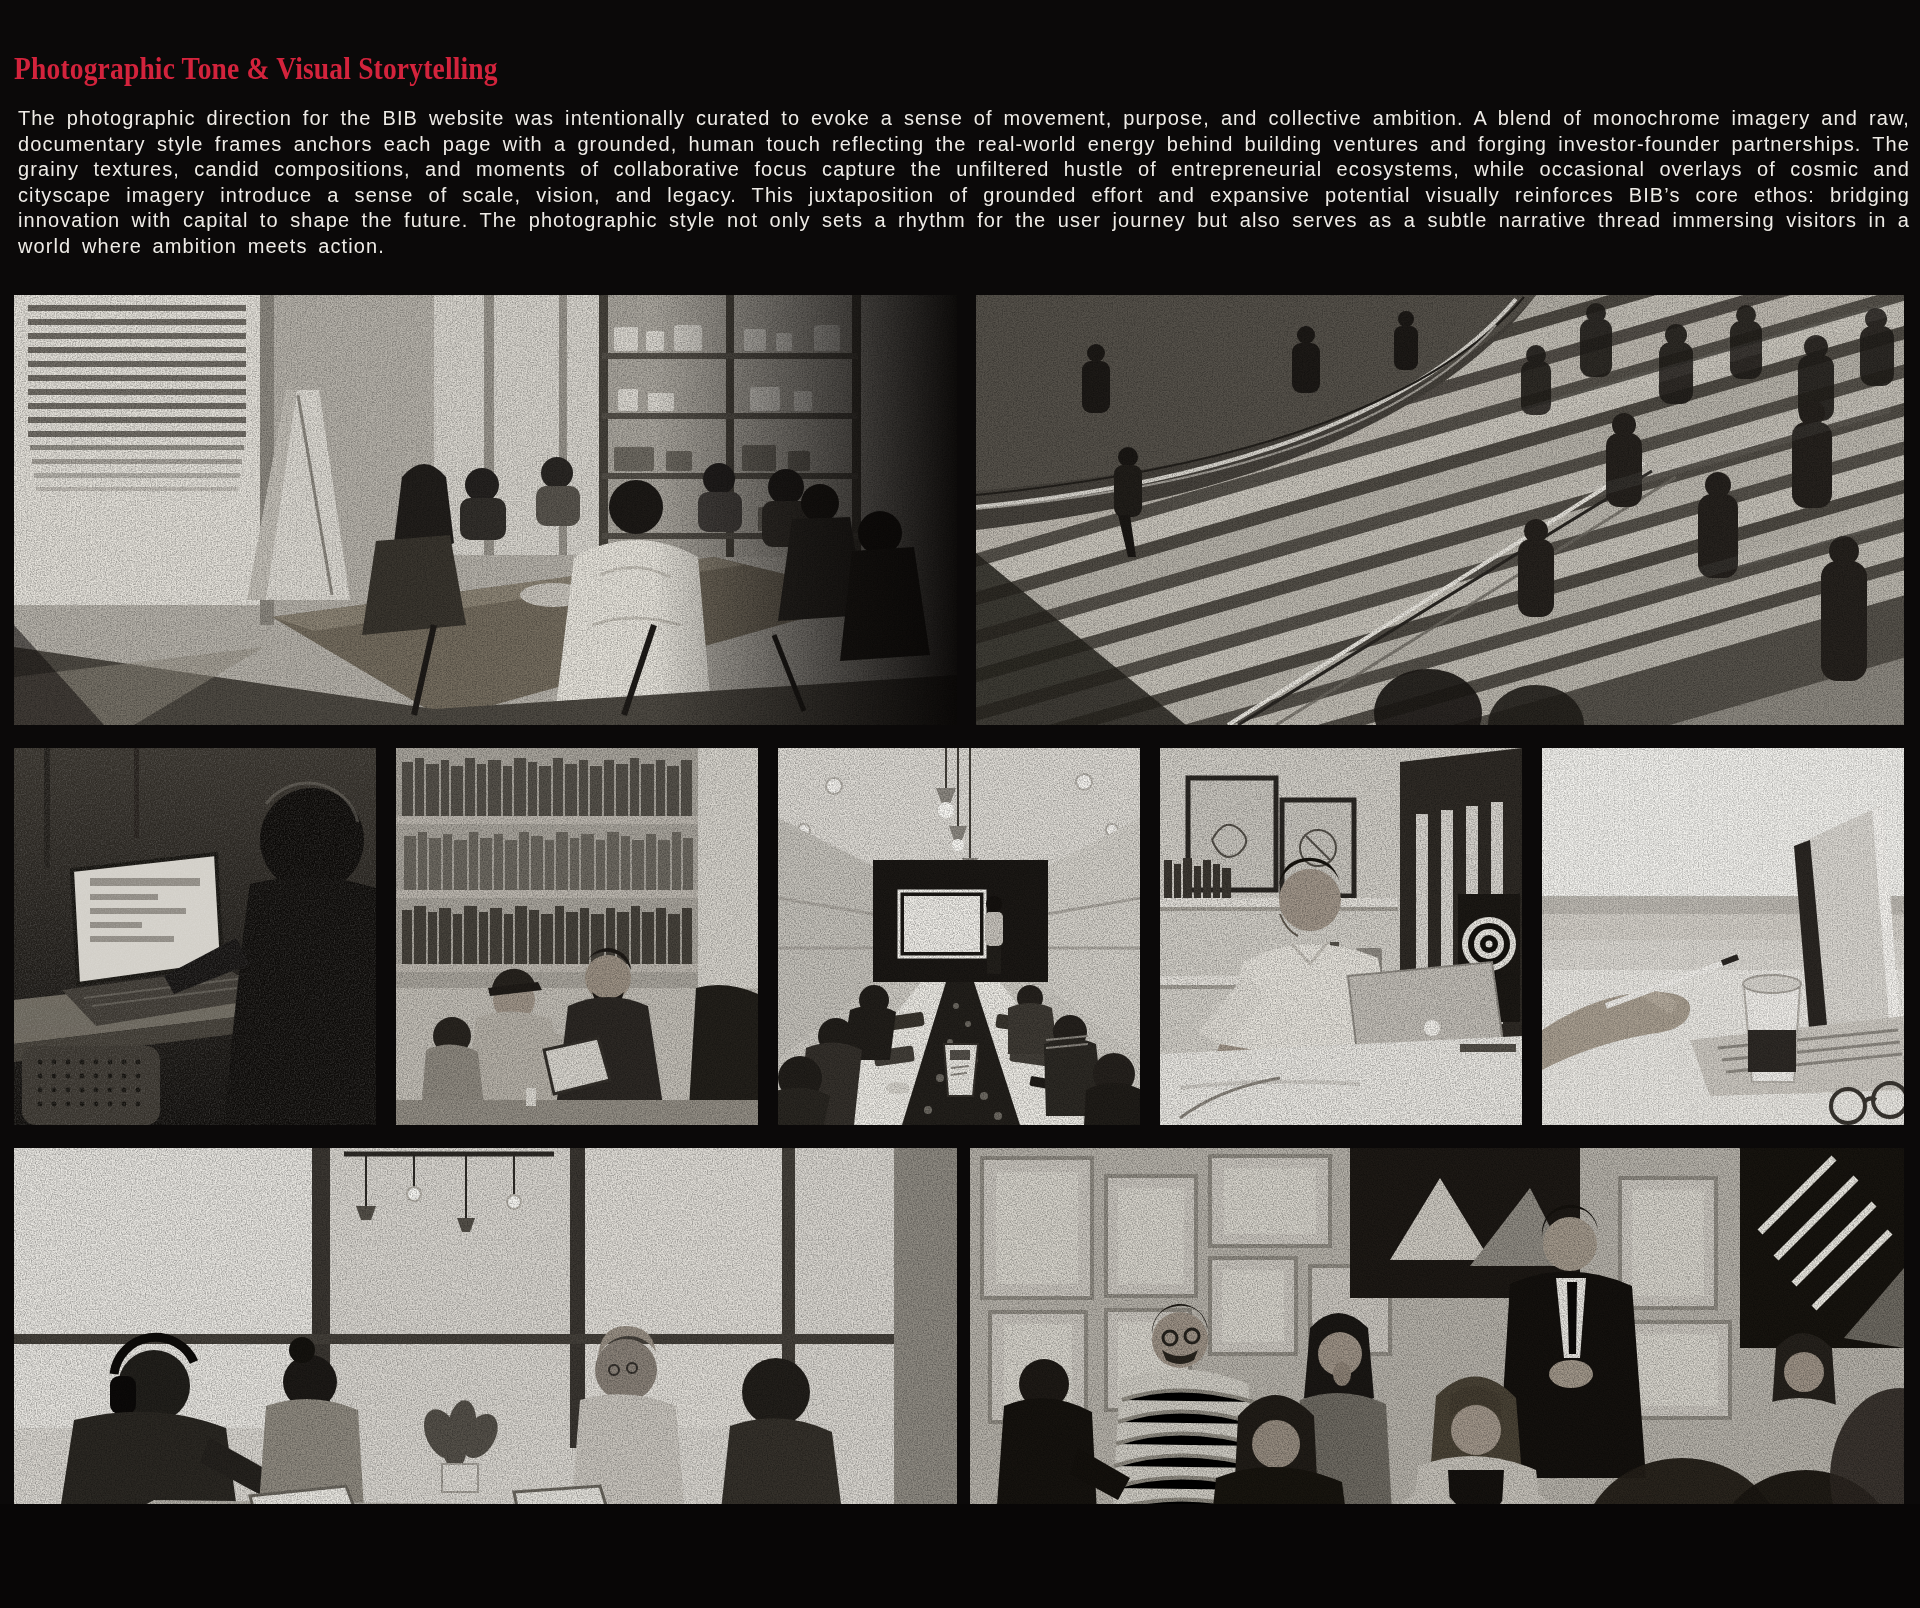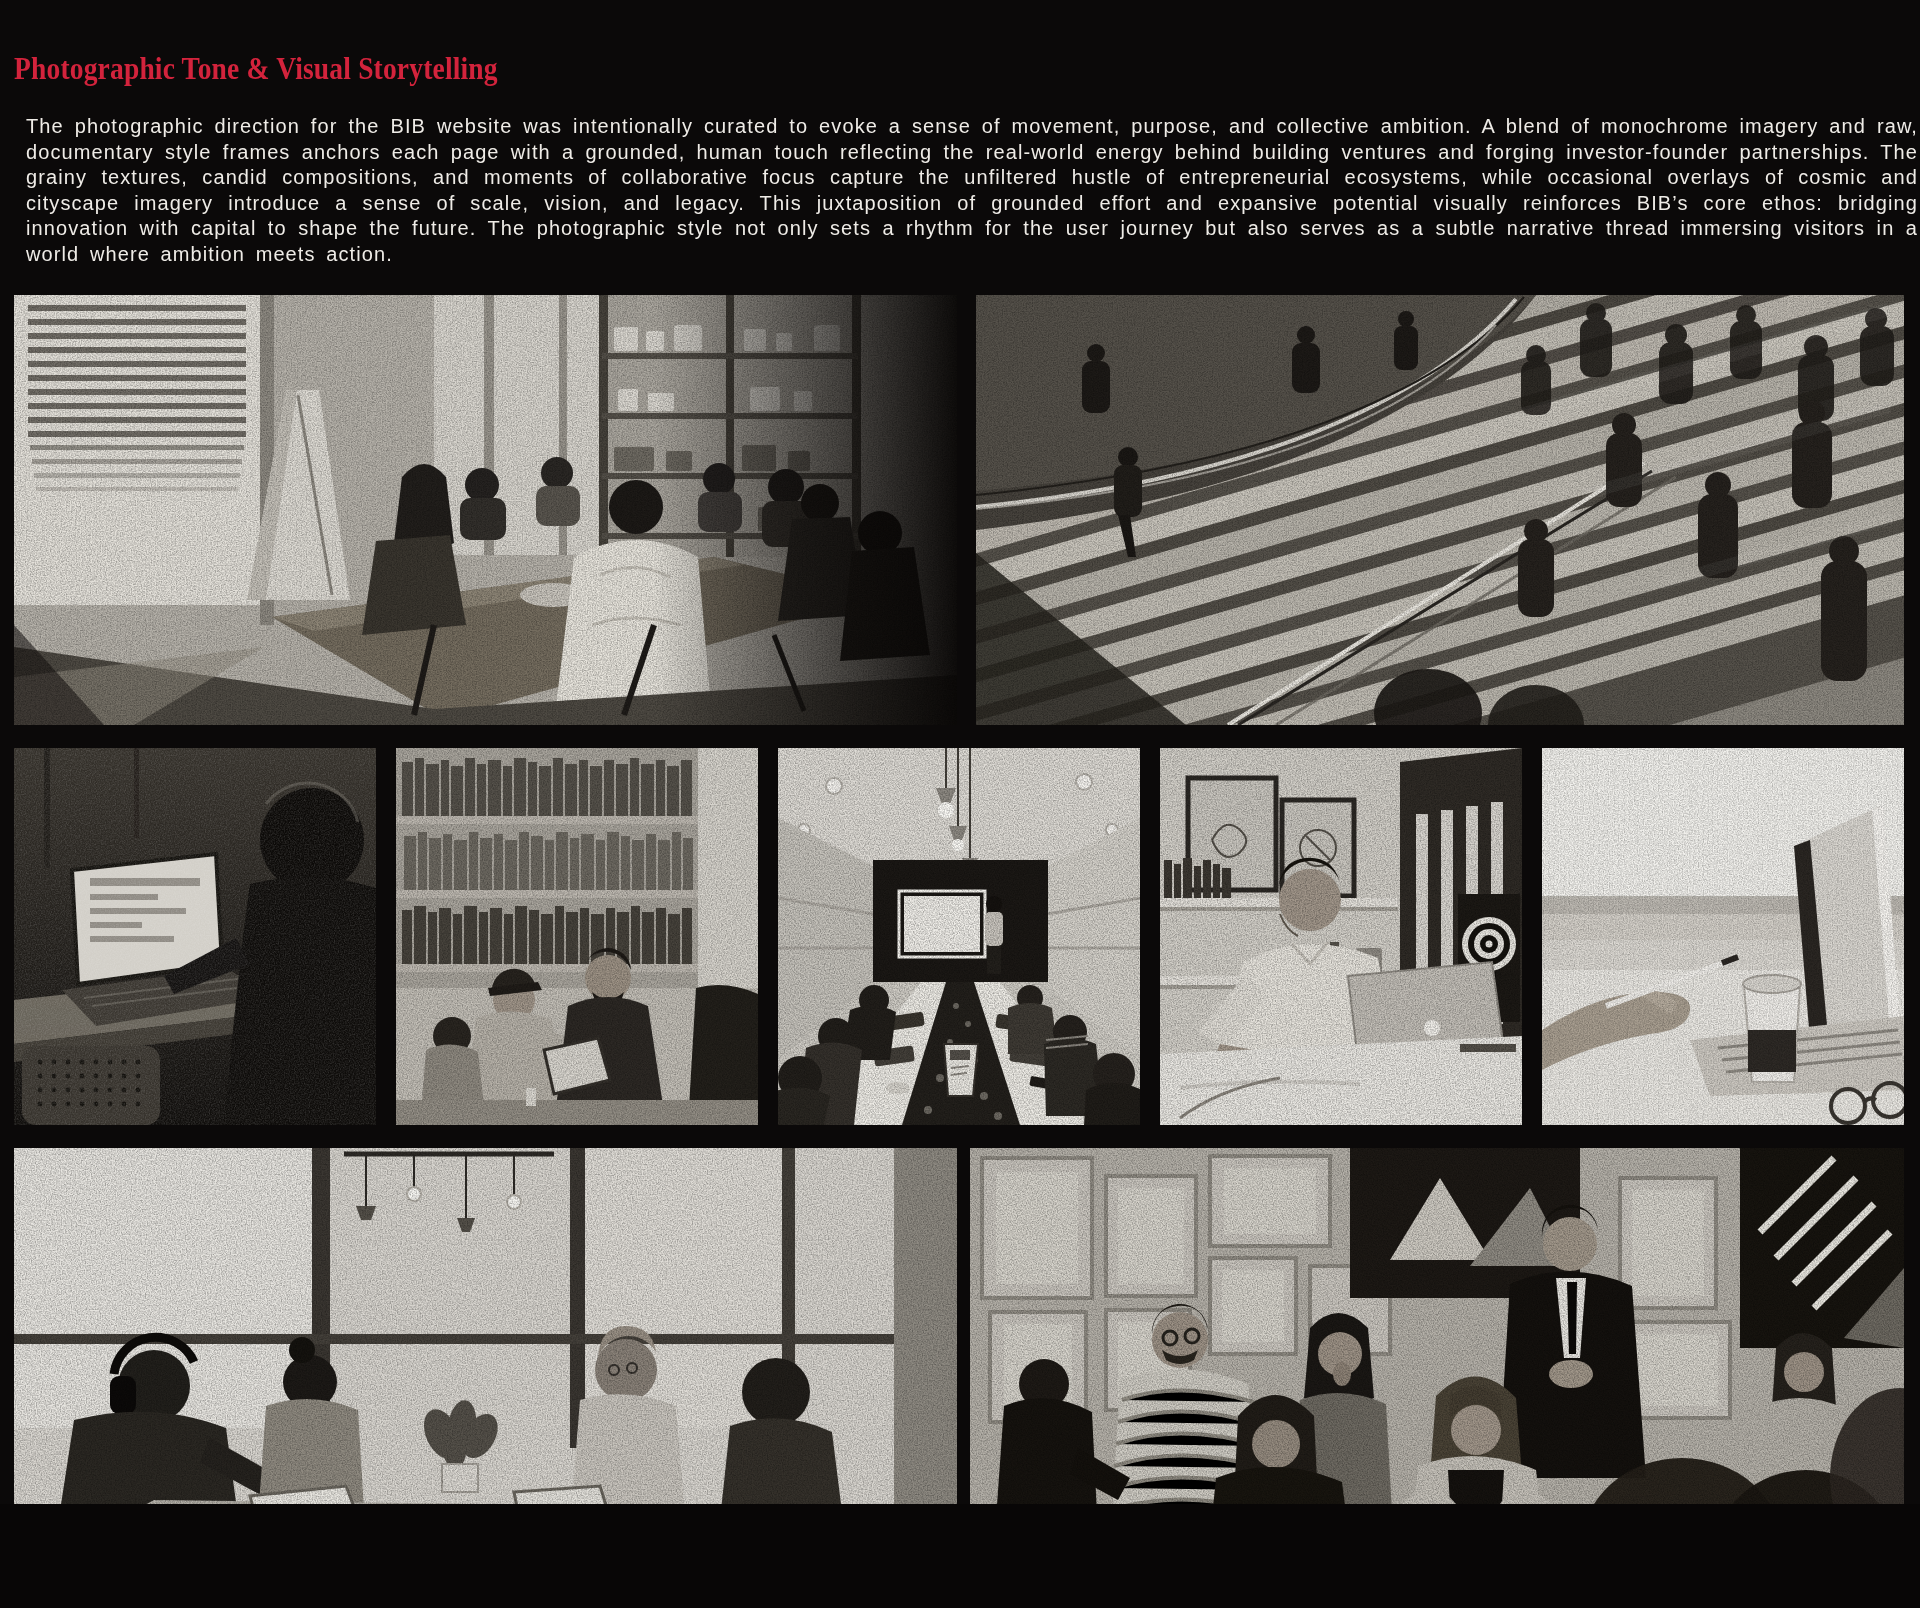--- a/index.html
+++ b/index.html
@@ -7,21 +7,21 @@
     position:relative;width:1920px;height:1504px;overflow:hidden;
     background:#0b0909;font-family:"Liberation Sans",sans-serif;padding-left:44px;
   }
   .section-title{
     position:absolute;left:14px;top:50px;margin:0;
     font-family:"Liberation Serif",serif;font-weight:700;font-size:32px;
     color:#d3233c;letter-spacing:.2px;white-space:nowrap;
     transform:scaleX(.86);transform-origin:left center;
   }
   .intro{
-    position:absolute;left:14px;top:102px;width:1892px;margin:12px;
+    position:absolute;left:14px;top:102px;width:1892px;margin:4px;
     color:#efece7;font-size:20px;line-height:25.6px;
     letter-spacing:1.1px;word-spacing:4px;text-align:justify;
   }
   .photo{
     position:absolute;margin:0;overflow:hidden;background:#151311;
   }
   .photo svg{display:block;width:100%;height:100%;}
   
   #ph-cafe        {left:14px;  top:295px;  width:943px; height:430px;}
   #ph-stairs      {left:976px; top:295px;  width:928px; height:430px;}

